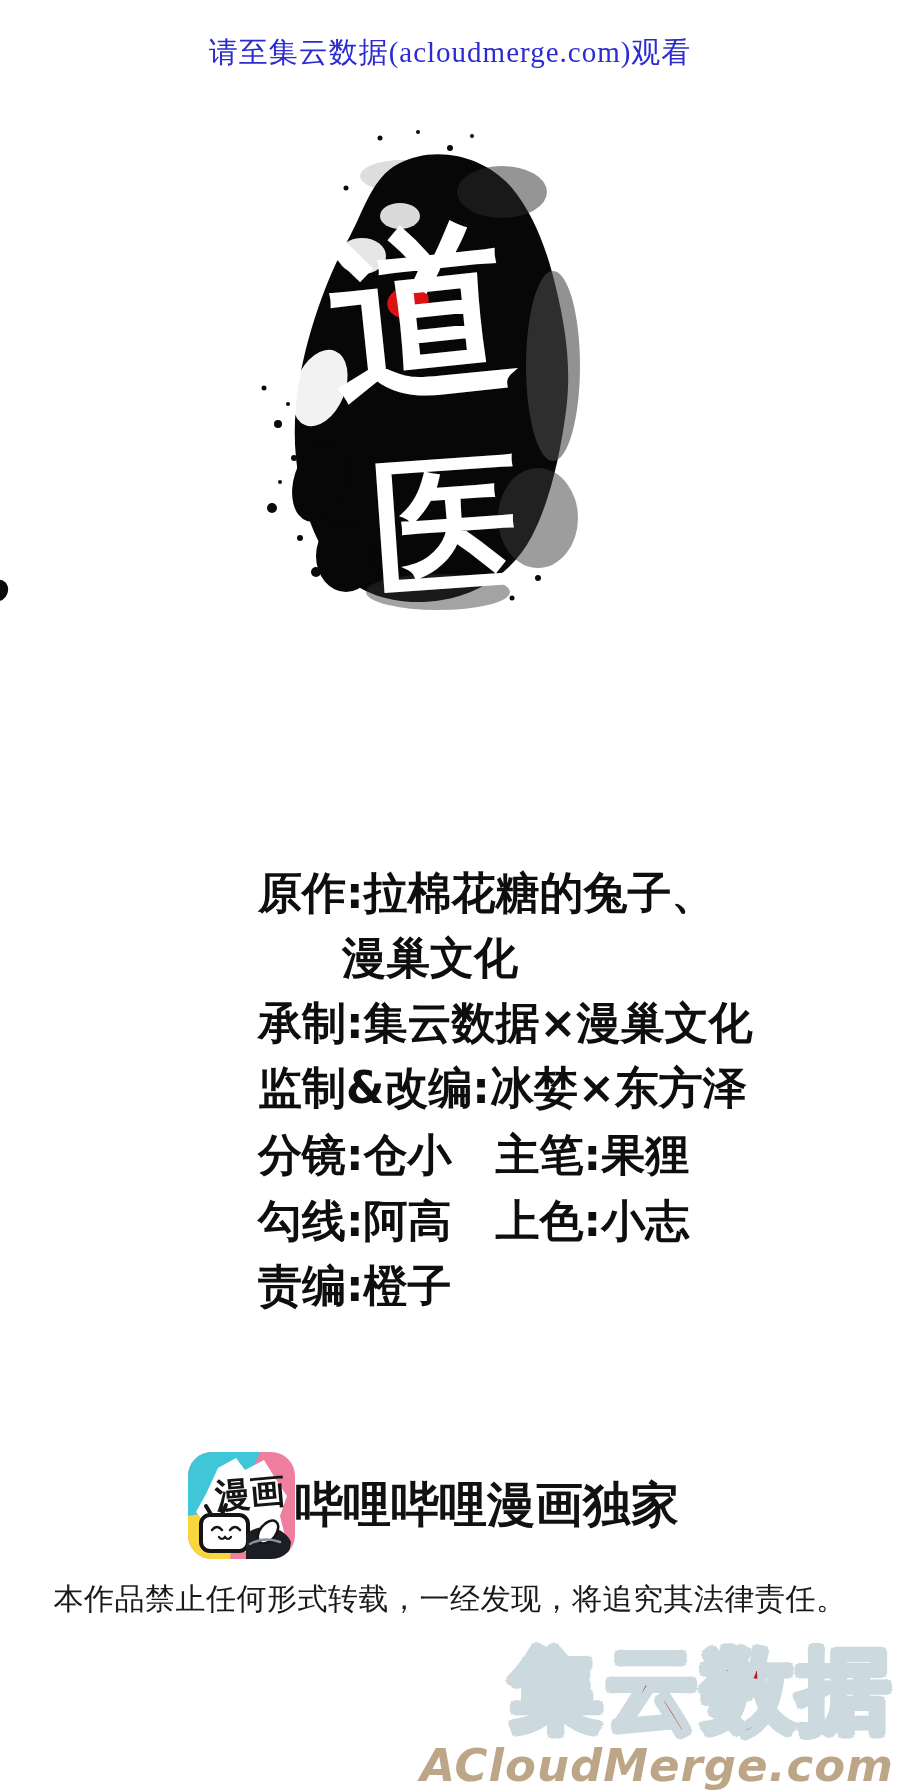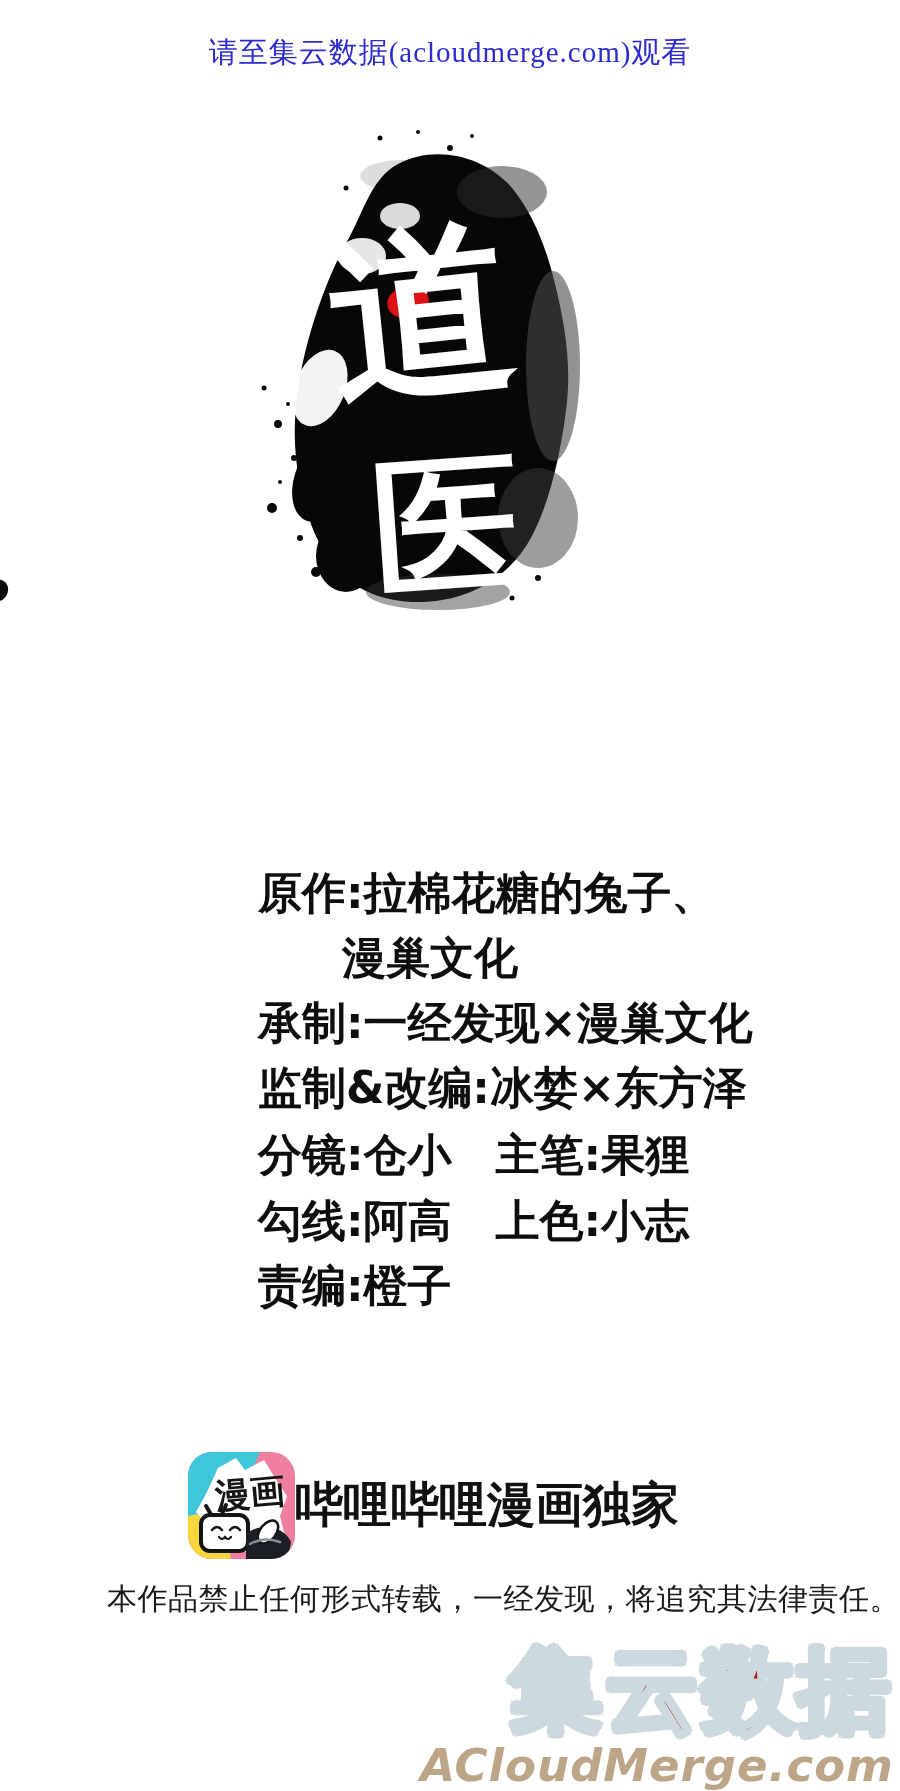--- a/index.html
+++ b/index.html
@@ -73,21 +73,21 @@
   .publisher-label {
     font-size: 48px;
     font-weight: bold;
     color: #111111;
     white-space: nowrap;
   }
   .disclaimer {
     position: absolute;
     left: 0; right: 0;
     top: 1579px;
-    text-align: right;
+    text-align: center;
     font-size: 30px;
     font-weight: 500;
     color: #1a1a1a;
     white-space: nowrap;
     letter-spacing: 0.5px;
   }
   .footer-mark {
     position: absolute;
     right: 6px;
     top: 1645px;
@@ -170,21 +170,21 @@
 
     <ellipse cx="158" cy="176" rx="21" ry="16" fill="#dd1012" transform="rotate(-12 158 176)"></ellipse>
 
     <text x="78" y="252" font-size="185" font-weight="bold" fill="#ffffff" font-family="DejaVu Serif, serif" transform="rotate(-6 165 180)">道</text>
     <text x="122" y="452" font-size="150" font-weight="bold" fill="#ffffff" font-family="DejaVu Serif, serif" transform="rotate(-4 200 390)">医</text>
   </svg>
 
   <div class="credits">
     <div class="credit-line" style="top:864px">原作:拉棉花糖的兔子、</div>
     <div class="credit-line indent" style="top:929px">漫巢文化</div>
-    <div class="credit-line" style="top:994px">承制:一经发现×漫巢文化</div>
+    <div class="credit-line" style="top:994px">承制:集云数据×漫巢文化</div>
     <div class="credit-line" style="top:1059px">监制&amp;改编:冰婪×东方泽</div>
     <div class="credit-line" style="top:1126px">分镜:仓小　主笔:果狸</div>
     <div class="credit-line" style="top:1192px">勾线:阿高　上色:小志</div>
     <div class="credit-line" style="top:1257px">责编:橙子</div>
   </div>
 
   <div class="publisher-row">
     <svg class="app-icon" viewBox="0 0 107 107" xmlns="http://www.w3.org/2000/svg">
       <defs>
         <clipPath id="iconClip">

